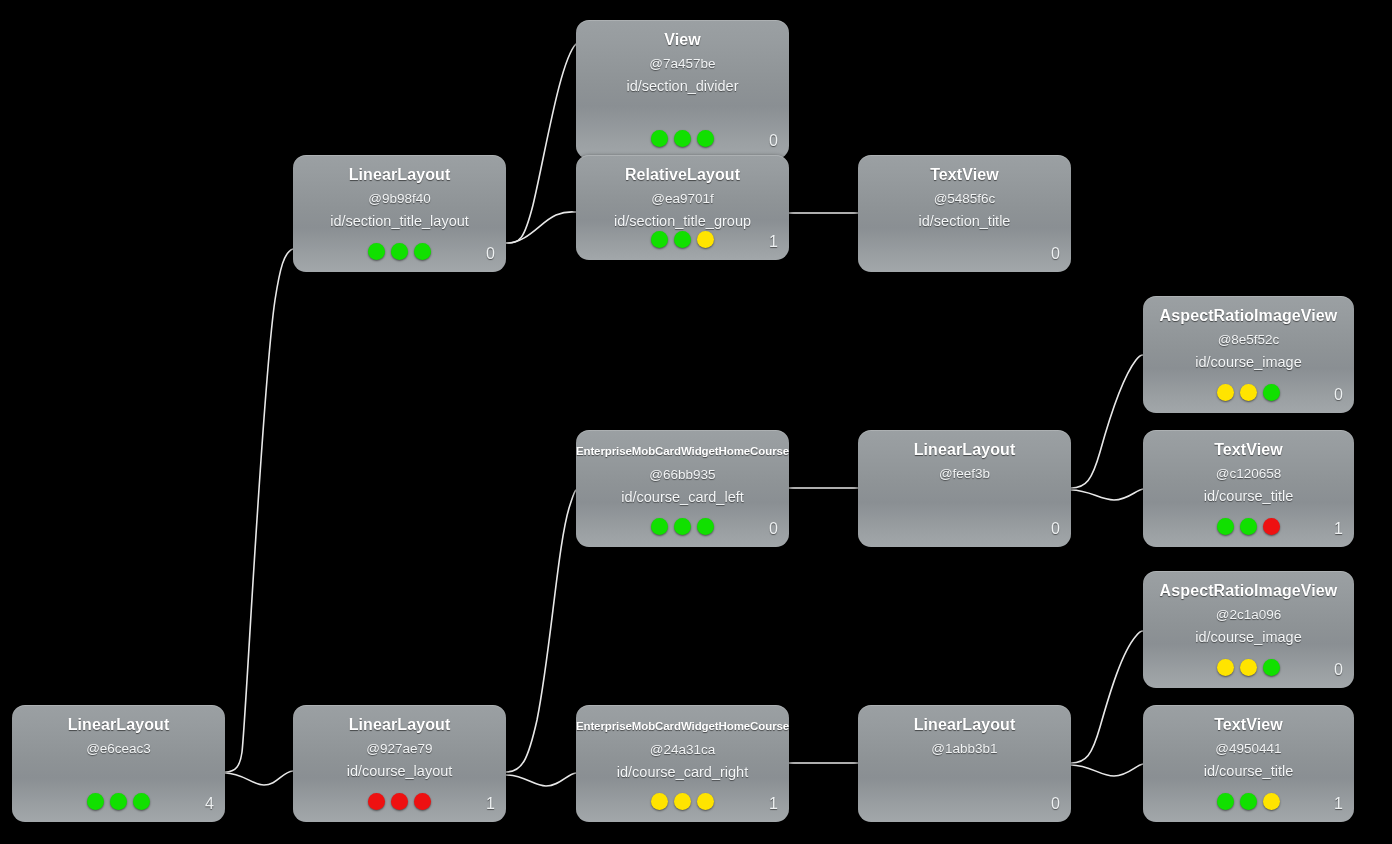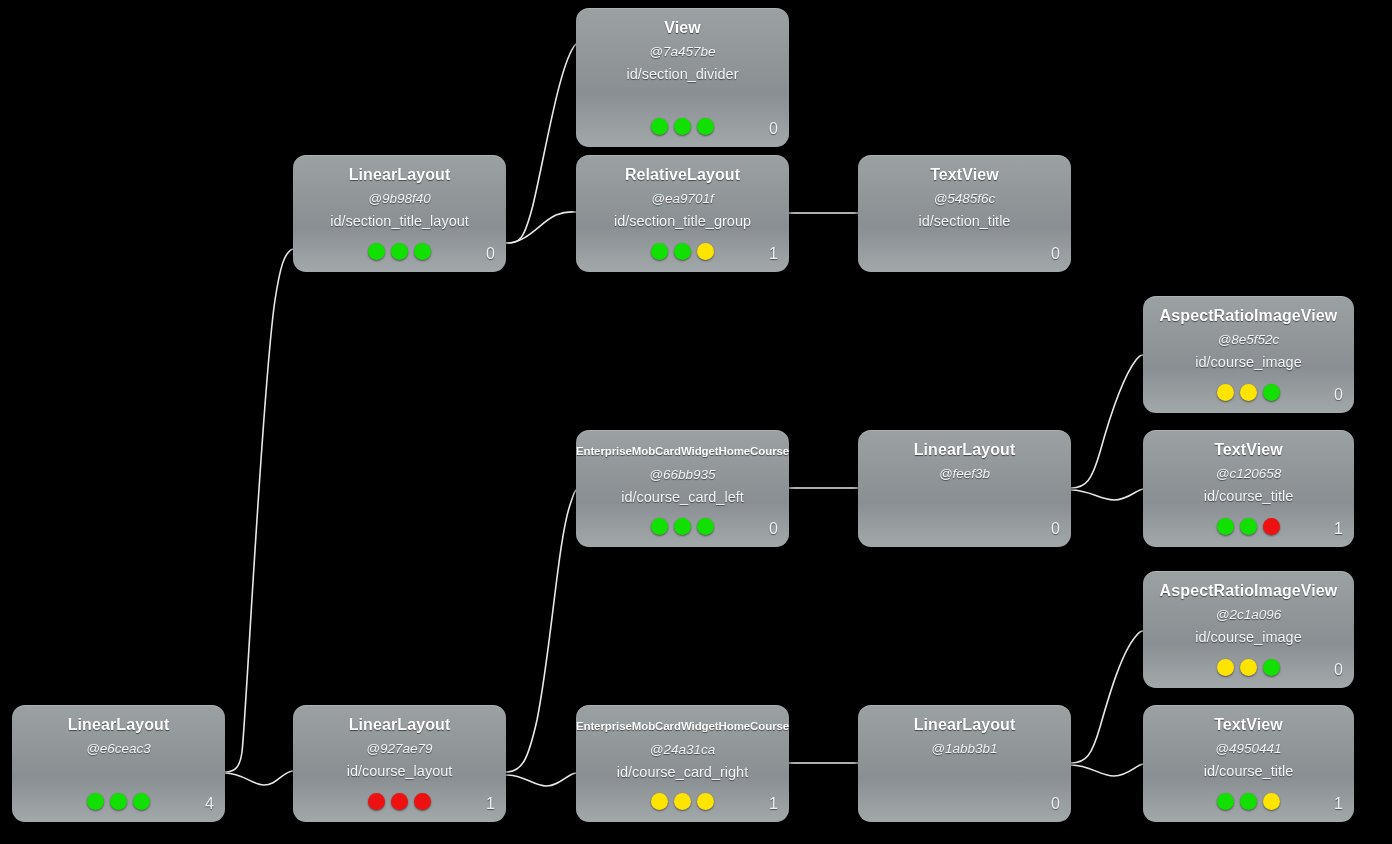--- a/index.html
+++ b/index.html
@@ -51,21 +51,20 @@
     letter-spacing:-0.1px;
     padding-top:3px;
   }
   .n-hash{
     font-size:13.5px;
     line-height:19px;
     margin-top:4px;
     color:#f2f4f5;
     text-shadow:0 1px 1px rgba(0,0,0,.5);
     white-space:nowrap;
-    font-style:italic;
   }
   .n-hash.small-gap{margin-top:6px;}
   .n-id{
     font-size:14.5px;
     line-height:20px;
     margin-top:3px;
     color:#f4f6f7;
     text-shadow:0 1px 1px rgba(0,0,0,.5);
     white-space:nowrap;
   }
@@ -104,21 +103,21 @@
       <path d="M506,772 C522,772 528,760 537,720 C551,650 558,540 570,505 C573,496 574,492 576,490" fill="none" stroke="#e8e8e8" stroke-width="1.6" stroke-linecap="round"></path>
       <path d="M506,775 C524,775 534,786 546,786 C560,786 567,774 576,773" fill="none" stroke="#e8e8e8" stroke-width="1.6" stroke-linecap="round"></path>
       <path d="M789,488 L858,488" fill="none" stroke="#e8e8e8" stroke-width="1.6" stroke-linecap="round"></path>
       <path d="M789,763 L858,763" fill="none" stroke="#e8e8e8" stroke-width="1.6" stroke-linecap="round"></path>
       <path d="M1071,488 C1086,488 1092,480 1100,452 C1110,416 1122,378 1136,360 C1139,356 1141,355 1143,355" fill="none" stroke="#e8e8e8" stroke-width="1.6" stroke-linecap="round"></path>
       <path d="M1071,490 C1090,490 1100,500 1114,500 C1128,500 1136,490 1143,489" fill="none" stroke="#e8e8e8" stroke-width="1.6" stroke-linecap="round"></path>
       <path d="M1071,763 C1086,763 1092,755 1100,727 C1110,692 1122,652 1136,636 C1139,632 1141,631 1143,631" fill="none" stroke="#e8e8e8" stroke-width="1.6" stroke-linecap="round"></path>
       <path d="M1071,765 C1090,765 1100,776 1114,776 C1128,776 1136,765 1143,764" fill="none" stroke="#e8e8e8" stroke-width="1.6" stroke-linecap="round"></path>
     </svg>
   <div id="nodes">
-      <div class="node" style="left: 576px; top: 8px; width: 213px; height: 139px;">
+      <div class="node" style="left: 576px; top: 20px; width: 213px; height: 139px;">
         <div class="node-inner">
           <div class="n-class">View</div>
           <div class="n-hash">@7a457be</div>
           <div class="n-id">id/section_divider</div>
           <div class="dots">
             <span class="dot" style="background: rgb(17, 224, 0);"></span>
             <span class="dot" style="background: rgb(17, 224, 0);"></span>
             <span class="dot" style="background: rgb(17, 224, 0);"></span>
           </div>
           <div class="count">0</div>
@@ -130,21 +129,21 @@
           <div class="n-hash">@9b98f40</div>
           <div class="n-id">id/section_title_layout</div>
           <div class="dots">
             <span class="dot" style="background: rgb(17, 224, 0);"></span>
             <span class="dot" style="background: rgb(17, 224, 0);"></span>
             <span class="dot" style="background: rgb(17, 224, 0);"></span>
           </div>
           <div class="count">0</div>
         </div>
       </div>
-      <div class="node" style="left: 576px; top: 155px; width: 213px; height: 117px;">
+      <div class="node" style="left: 576px; top: 155px; width: 213px; height: 105px;">
         <div class="node-inner">
           <div class="n-class">RelativeLayout</div>
           <div class="n-hash">@ea9701f</div>
           <div class="n-id">id/section_title_group</div>
           <div class="dots">
             <span class="dot" style="background: rgb(17, 224, 0);"></span>
             <span class="dot" style="background: rgb(17, 224, 0);"></span>
             <span class="dot" style="background: rgb(255, 228, 0);"></span>
           </div>
           <div class="count">1</div>

